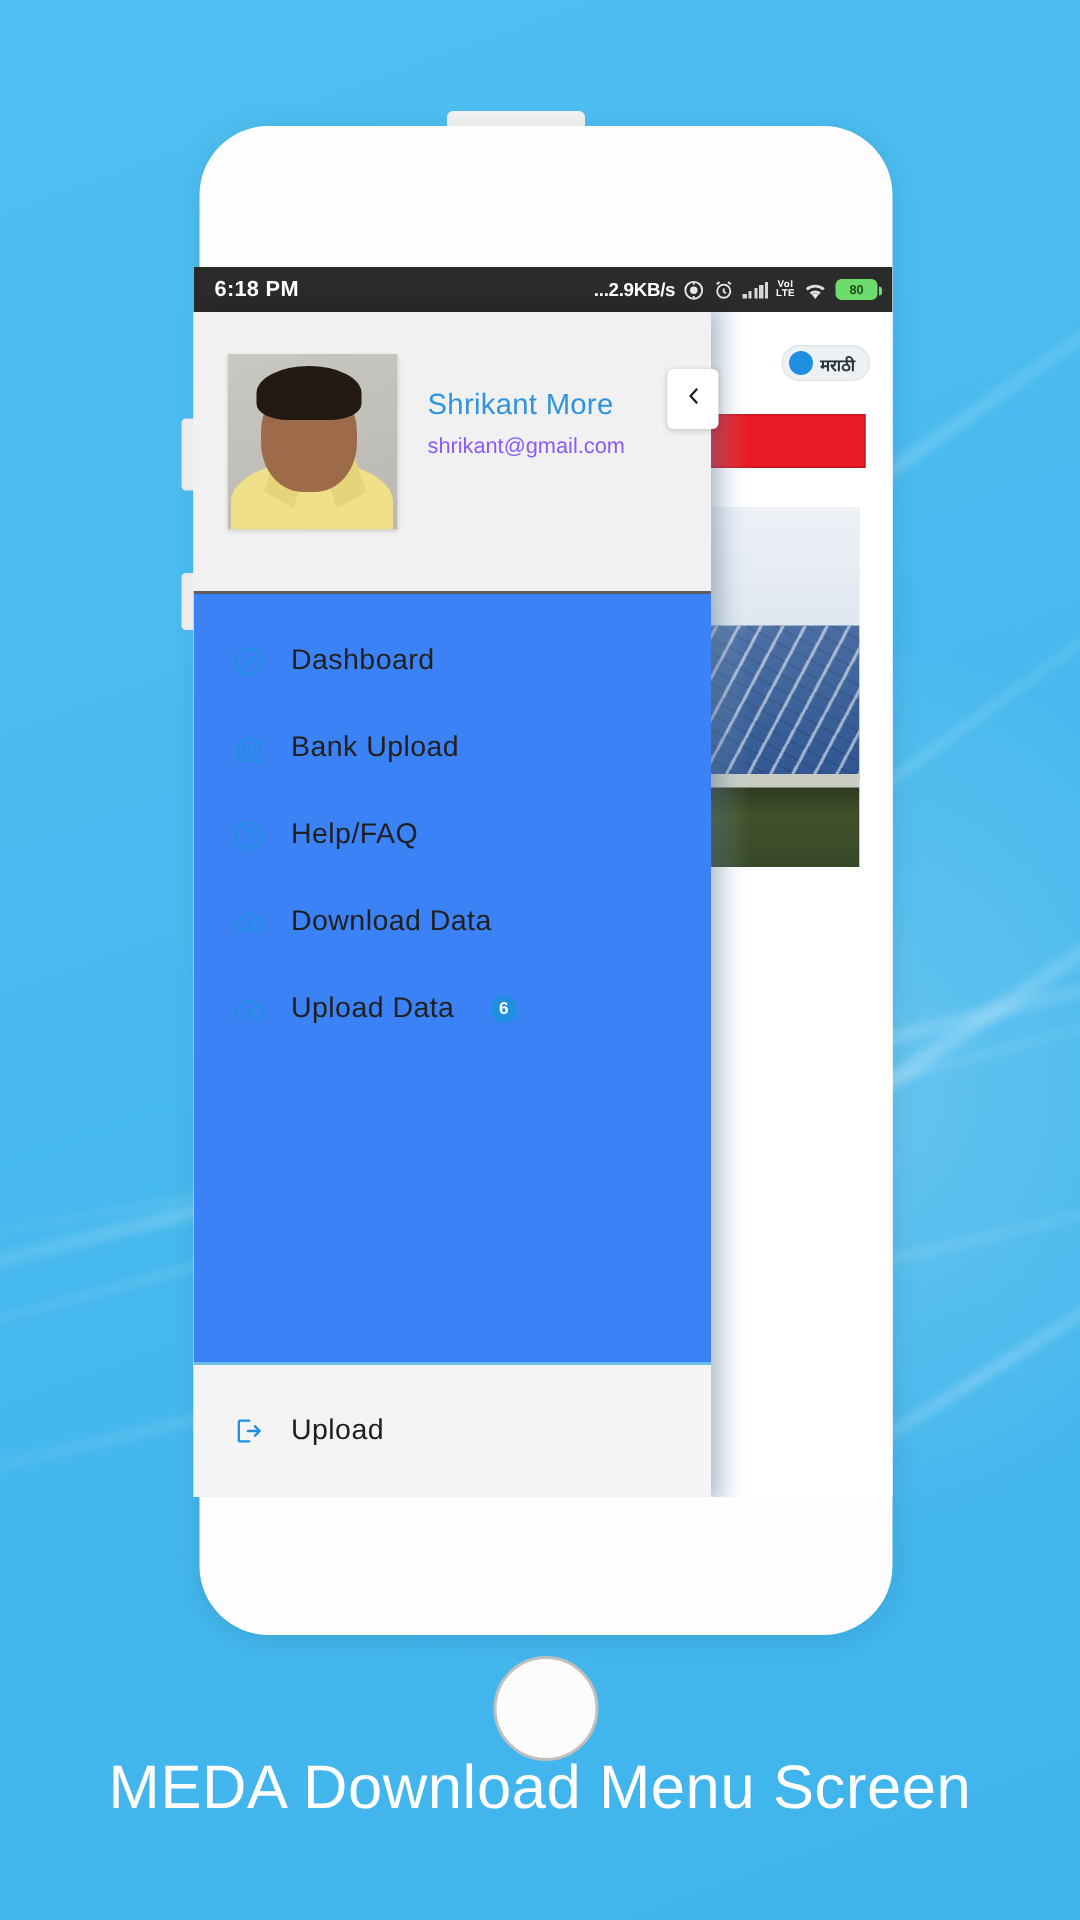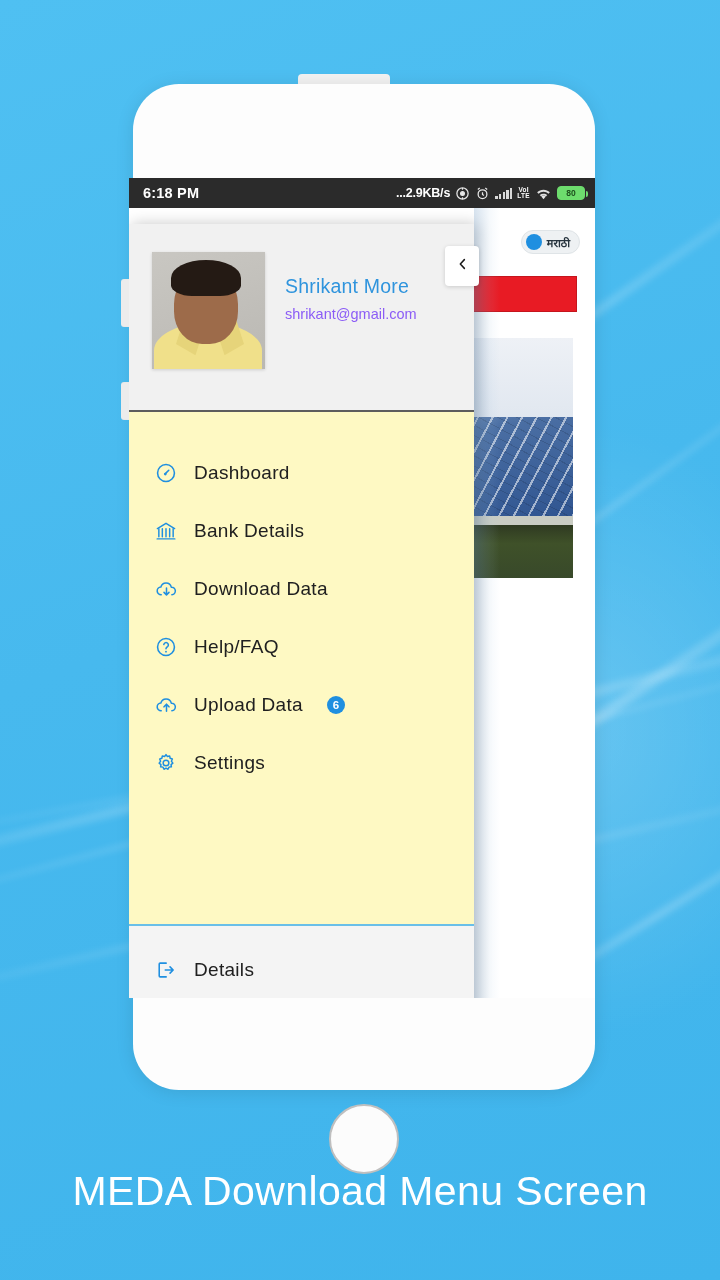--- a/index.html
+++ b/index.html
@@ -191,21 +191,21 @@
     background: #c9ccc3;
   }
   .solar-ground {
     position: absolute; left: 0; top: 78%; width: 100%; height: 22%;
     background: linear-gradient(180deg, #2f3a21 0%, #3f5129 35%, #38492a 100%);
   }
 
   
   .drawer {
     position: absolute;
-    left: 0; top: 46px;
+    left: 0; top: 30px;
     width: 345px;
     height: 790px;
     background: #f4f4f4;
     box-shadow: 3px 0 14px rgba(0,0,0,0.22);
     display: flex;
     flex-direction: column;
   }
 
   .drawer-header {
     height: 188px;
@@ -253,22 +253,22 @@
     position: absolute; left: 156px; top: 51px;
     font-size: 19.5px; color: #2f94dd; letter-spacing: .2px;
   }
   .profile-email {
     position: absolute; left: 156px; top: 82px;
     font-size: 14.5px; color: #8b5cf6;
   }
 
   .drawer-nav {
     flex: 1;
-    padding-top: 32px;
-    background: #fef9c3;
+    padding-top: 16px;
+    background: #3b82f6;
   }
   .nav-item {
     display: flex;
     align-items: center;
     gap: 16px;
     padding: 0 0 0 25px;
     height: 58px;
     cursor: pointer;
   }
   .nav-icon {
@@ -466,78 +466,69 @@
 
 
       <div class="nav-item">
         <span class="nav-icon">
           <svg width="22" height="22" viewBox="0 0 24 24" fill="none" stroke="#1f8fe0" stroke-width="1.6" stroke-linecap="round">
             <path d="M2.6 9.3L12 3.7l9.4 5.6"></path>
             <path d="M4.2 9.6v8.6M8 9.6v8.6M12 9.6v8.6M16 9.6v8.6M19.8 9.6v8.6"></path>
             <path d="M2.4 20.6h19.2"></path>
           </svg>
         </span>
-        <span class="nav-label">Bank Details</span>
-      </div>
-
-      <div class="nav-item">
-        <span class="nav-icon">
-          <svg width="23" height="23" viewBox="0 0 24 24" fill="none" stroke="#1f8fe0" stroke-width="1.6" stroke-linecap="round" stroke-linejoin="round">
-            <path d="M6.5 17.5a4 4 0 01-.4-8A5.6 5.6 0 0117 9.6a3.9 3.9 0 01.6 7.8"></path>
-            <path d="M12 10.5v7M9.4 15l2.6 2.8L14.6 15"></path>
-          </svg>
-        </span>
-        <span class="nav-label">Download Data</span>
+        <span class="nav-label">Bank Upload</span>
       </div>
 
       <div class="nav-item">
         <span class="nav-icon">
           <svg width="22" height="22" viewBox="0 0 24 24" fill="none" stroke="#1f8fe0" stroke-width="1.7" stroke-linecap="round">
             <circle cx="12" cy="12" r="9.2"></circle>
             <path d="M9.6 9.3a2.5 2.5 0 114.2 2.2c-.9.8-1.8 1.2-1.8 2.5"></path>
             <circle cx="12" cy="17.1" r="1" fill="#1f8fe0" stroke="none"></circle>
           </svg>
         </span>
         <span class="nav-label">Help/FAQ</span>
       </div>
 
       <div class="nav-item">
         <span class="nav-icon">
           <svg width="23" height="23" viewBox="0 0 24 24" fill="none" stroke="#1f8fe0" stroke-width="1.6" stroke-linecap="round" stroke-linejoin="round">
             <path d="M6.5 17.5a4 4 0 01-.4-8A5.6 5.6 0 0117 9.6a3.9 3.9 0 01.6 7.8"></path>
+            <path d="M12 10.5v7M9.4 15l2.6 2.8L14.6 15"></path>
+          </svg>
+        </span>
+        <span class="nav-label">Download Data</span>
+      </div>
+
+      <div class="nav-item">
+        <span class="nav-icon">
+          <svg width="23" height="23" viewBox="0 0 24 24" fill="none" stroke="#1f8fe0" stroke-width="1.6" stroke-linecap="round" stroke-linejoin="round">
+            <path d="M6.5 17.5a4 4 0 01-.4-8A5.6 5.6 0 0117 9.6a3.9 3.9 0 01.6 7.8"></path>
             <path d="M12 18v-7M9.4 13.4L12 10.6l2.6 2.8"></path>
           </svg>
         </span>
         <span class="nav-label">Upload Data</span>
         <span class="nav-badge">6</span>
       </div>
 
-      <div class="nav-item">
-        <span class="nav-icon">
-          <svg width="22" height="22" viewBox="0 0 24 24" fill="none" stroke="#1f8fe0" stroke-width="1.6" stroke-linejoin="round">
-            <circle cx="12" cy="12" r="3.1"></circle>
-            <path d="M12 2.8l1.5 2.1 2.5-.6.5 2.5 2.4.9-1 2.4 1.6 2-2 1.6.4 2.5-2.6.3-1.1 2.3L12 17.6l-2.2 1.2-1.1-2.3-2.6-.3.4-2.5-2-1.6 1.6-2-1-2.4 2.4-.9.5-2.5 2.5.6z"></path>
-          </svg>
-        </span>
-        <span class="nav-label">Settings</span>
-      </div>
 
     </div>
 
     <div class="drawer-sep"></div>
 
     <div class="drawer-footer">
       <div class="nav-item">
         <span class="nav-icon">
           <svg width="22" height="22" viewBox="0 0 24 24" fill="none" stroke="#1f8fe0" stroke-width="1.7" stroke-linecap="round" stroke-linejoin="round">
             <path d="M12.2 4.5H5.6a1 1 0 00-1 1v13a1 1 0 001 1h6.6"></path>
             <path d="M11.2 12h8.4M16.4 8.6l3.4 3.4-3.4 3.4"></path>
           </svg>
         </span>
-        <span class="nav-label">Details</span>
+        <span class="nav-label">Upload</span>
       </div>
     </div>
 
   </div>
 
   <div class="back-btn">
     <span>
       <svg width="15" height="18" viewBox="0 0 24 24" fill="none" stroke="#1a1a1a" stroke-width="2.4" stroke-linecap="round" stroke-linejoin="round">
         <path d="M15 5L8.5 12 15 19"></path>
       </svg>

